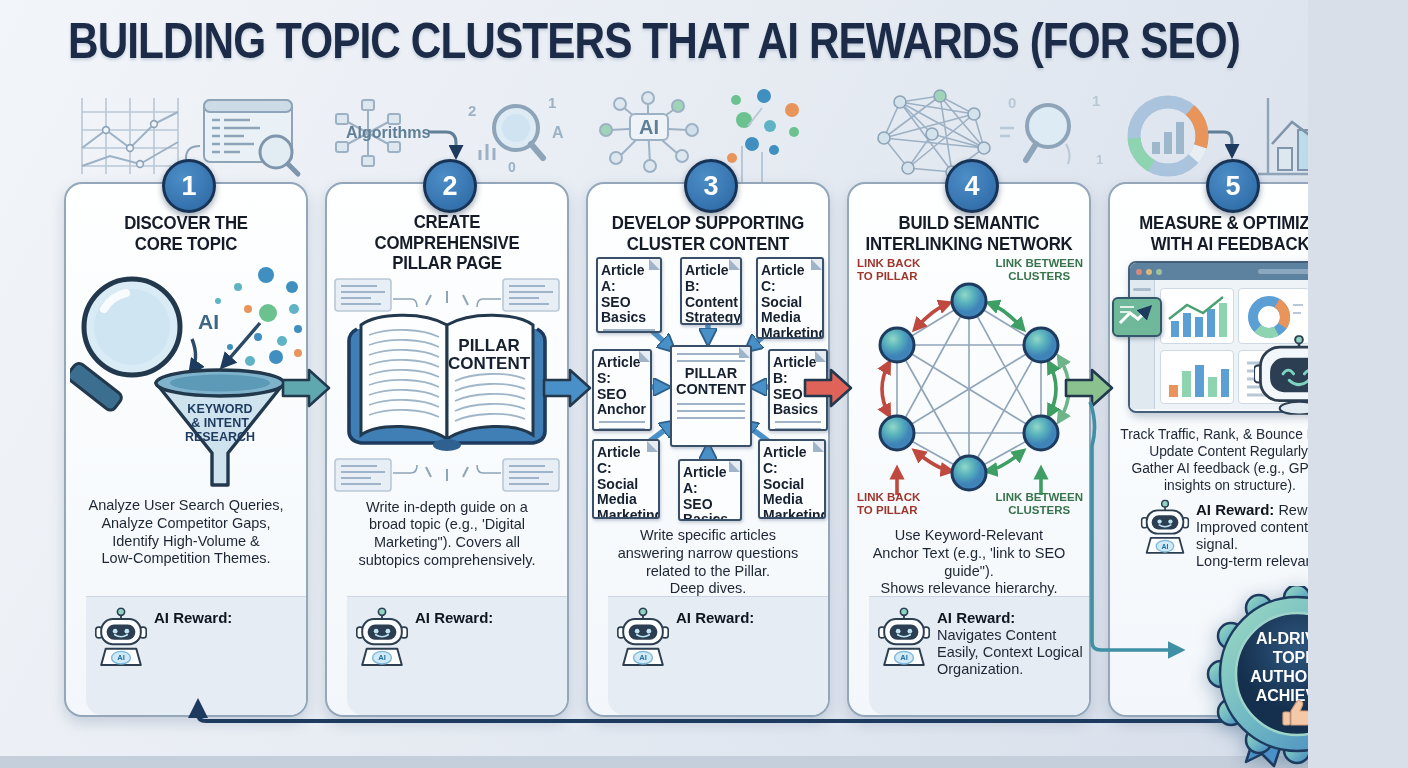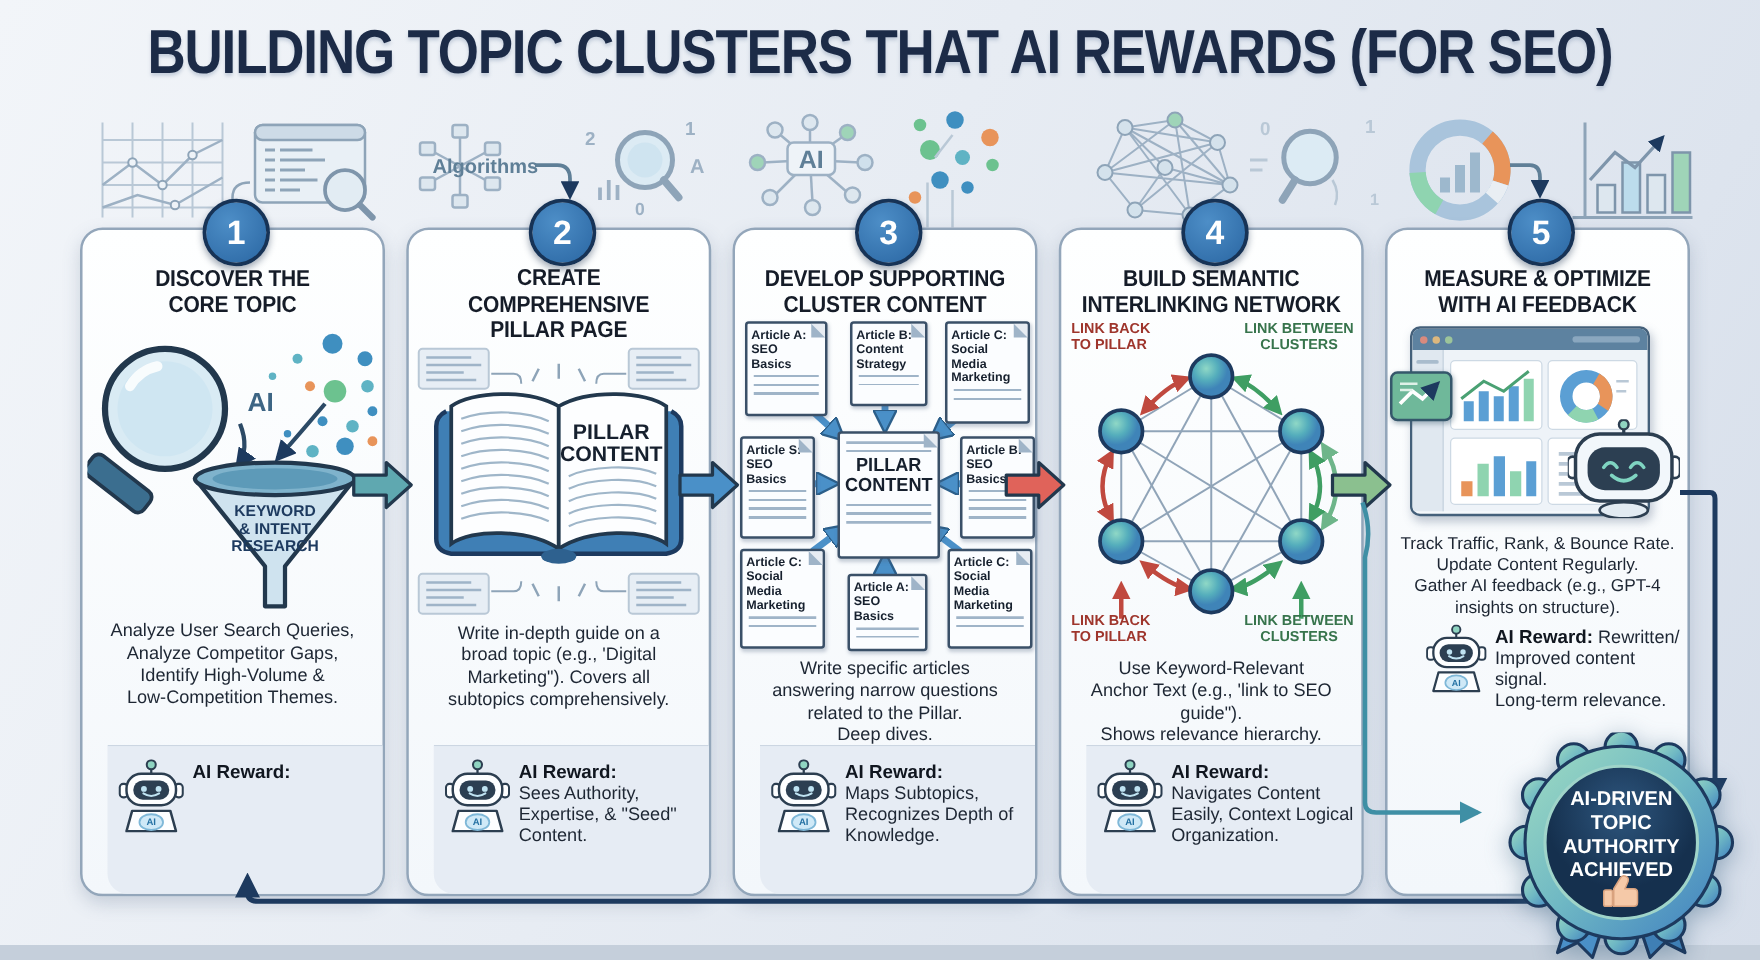--- a/index.html
+++ b/index.html
@@ -1,17 +1,17 @@
 <!DOCTYPE html>
 <html><head>
 <meta charset="utf-8">
 <style>
   html,body{margin:0;padding:0;}
   body{font-family:"Liberation Sans",sans-serif;background:#d8dfe9;}
-  .canvas{position:relative;width:1408px;height:768px;overflow:hidden;
+  .canvas{position:relative;width:1308px;height:768px;overflow:hidden;
     background:linear-gradient(118deg,#f2f5f9 0%,#e7ecf3 45%,#dde4ee 80%,#d6deea 100%);}
   .pre{white-space:pre-line;}
   
   .title{position:absolute;top:14px;left:0;width:100%;text-align:center;
     font-size:46px;font-weight:800;color:#1c2b47;letter-spacing:-1px;
     transform:scale(.92,1.08);text-shadow:0 2px 3px rgba(120,140,170,.35);}
   
   .icons{position:absolute;top:86px;left:0;z-index:0;}
   
   .card{position:absolute;top:182px;width:240px;height:531px;border:2px solid #93a6ba;
@@ -33,21 +33,21 @@
   .rtext b{display:block;font-size:15px;color:#10161f;}
   .card5 .reward{position:static;background:transparent;border-top:none;min-height:0;
     padding:4px 6px 0 10px;}
   .card5 .rtext b{display:inline;}
   .card5 .desc{font-size:13.8px;margin-top:8px;}
   
   .doc{position:absolute;background:#fbfdff;border:2px solid #3a5068;border-radius:3px;
     box-shadow:1px 2px 3px rgba(80,100,130,.3);overflow:hidden;z-index:2;}
   .doc::after{content:"";position:absolute;top:0;right:0;border-style:solid;
     border-width:0 11px 11px 0;border-color:#dfe9f2 #e7ecf2 #9fb4c8 transparent;}
-  .dlabel{margin:4px 3px 2px;font-size:10px;font-weight:800;color:#16202e;line-height:1.12;}
+  .dlabel{margin:4px 3px 2px;font-size:14px;font-weight:800;color:#16202e;line-height:1.12;}
   .dlines{margin:3px 5px;height:18px;
     background:repeating-linear-gradient(to bottom,#9fb4c8 0 2px,transparent 2px 7px);}
   .pillarDoc{z-index:2;}
   .pillarDoc .plabel{margin-top:26px;text-align:center;font-size:14.5px;font-weight:800;
     color:#16202e;line-height:1.05;transform:scaleY(1.05);}
   
   .netlabel{position:absolute;font-size:11.5px;font-weight:800;line-height:1.1;z-index:2;}
   .netlabel.red{color:#9e352c;}
   .netlabel.green{color:#37744c;}
   
@@ -392,23 +392,21 @@
       </svg>
     </div>
     <p class="desc pre">Write in-depth guide on a
 broad topic (e.g., 'Digital
 Marketing"). Covers all
 subtopics comprehensively.</p>
     <div class="reward">
       <svg width="54" height="60" viewBox="0 0 60 66">
           <use href="#sym-robot"></use>
         </svg>
-      <p class="rtext"><b>AI Reward:</b><span class="pre">Sees Authority,
-Expertise, &amp; "Seed"
-Content.</span></p>
+      <p class="rtext"><b>AI Reward:</b></p>
     </div>
   </section>
 
   <section class="card" style="left:586px">
     <div class="num">
         <span>3</span>
       </div>
     <h2 class="ctitle pre">DEVELOP SUPPORTING
 CLUSTER CONTENT</h2>
     <div class="visual" style="height:260px">
@@ -436,21 +434,21 @@
           <div class="dlines" style="height:8px"></div>
         </div>
       <div class="doc" style="left:164px;top:0;width:64px;height:78px">
           <div class="dlabel pre">Article C:
 Social Media
 Marketing</div>
           <div class="dlines" style="height:12px"></div>
         </div>
       <div class="doc" style="left:0;top:92px;width:56px;height:78px">
           <div class="dlabel pre">Article S:
-SEO Basics</div>
+SEO Anchor</div>
           <div class="dlines" style="height:24px"></div>
         </div>
       <div class="doc pillarDoc" style="left:78px;top:88px;width:78px;height:98px">
         <div class="dlines" style="height:10px;margin-top:6px"></div>
         <div class="plabel pre" style="margin-top:2px">PILLAR
 CONTENT</div>
         <div class="dlines" style="height:16px;margin-top:6px"></div>
       </div>
       <div class="doc" style="left:176px;top:92px;width:56px;height:78px">
           <div class="dlabel pre">Article B:
@@ -476,23 +474,21 @@
         </div>
     </div>
     <p class="desc pre" style="margin-top:10px">Write specific articles
 answering narrow questions
 related to the Pillar.
 Deep dives.</p>
     <div class="reward">
       <svg width="54" height="60" viewBox="0 0 60 66">
           <use href="#sym-robot"></use>
         </svg>
-      <p class="rtext"><b>AI Reward:</b><span class="pre">Maps Subtopics,
-Recognizes Depth of
-Knowledge.</span></p>
+      <p class="rtext"><b>AI Reward:</b></p>
     </div>
   </section>
 
   <section class="card" style="left:847px">
     <div class="num">
         <span>4</span>
       </div>
     <h2 class="ctitle pre">BUILD SEMANTIC
 INTERLINKING NETWORK</h2>
     <div class="visual" style="height:262px">

